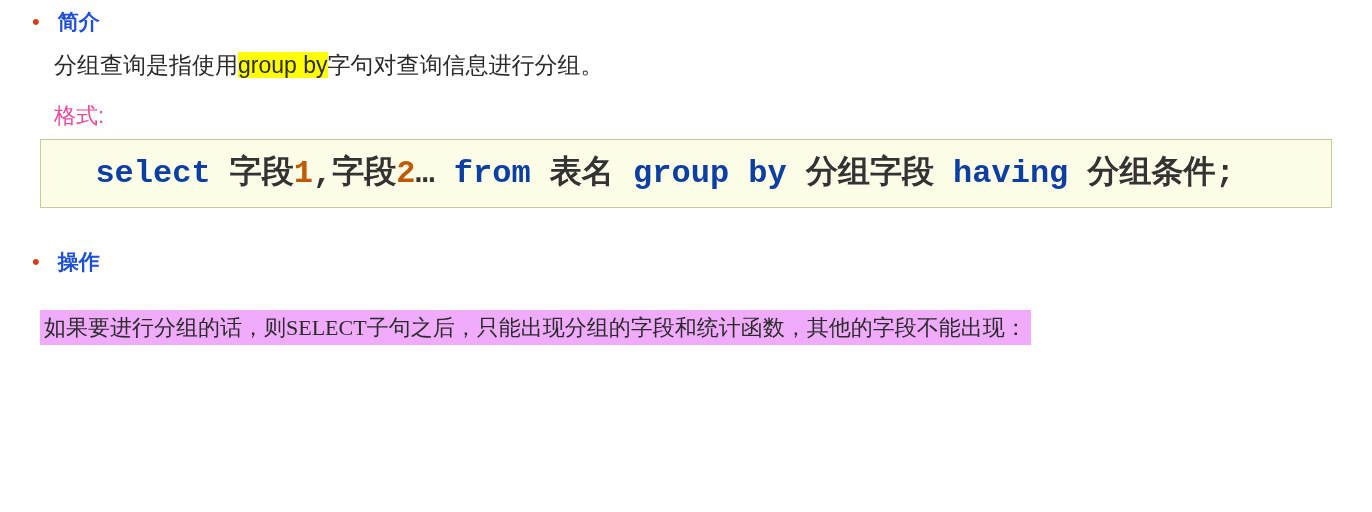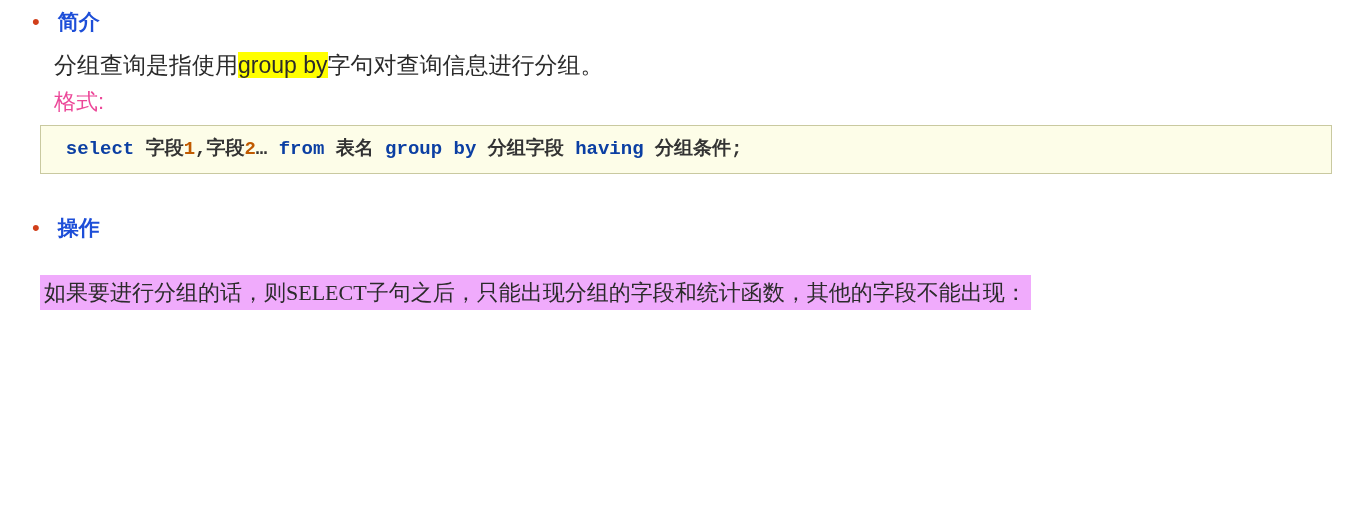--- a/index.html
+++ b/index.html
@@ -31,36 +31,37 @@
   }
   .bullet-label {
     color: #1d4ed8;
     font-weight: bold;
     font-size: 21px;
   }
   .intro-text {
     margin-left: 14px;
     font-size: 23px;
     color: #2b2b2b;
+    margin-bottom: 14px;
   }
   .hl-yellow {
     background: #ffff00;
   }
   .fmt-label {
     margin-left: 14px;
     font-size: 22px;
     color: #ec4899;
     margin-bottom: 6px;
   }
   .code-block {
     border: 1px solid #c9c9a0;
     background: #fdfde8;
-    padding: 8px 2px;
+    padding: 8px 16px;
     font-family: Consolas, "Courier New", monospace;
-    font-size: 19px;
+    font-size: 32px;
     font-weight: bold;
     color: #333;
     margin-bottom: 24px;
     white-space: pre;
     overflow: hidden;
   }
   .kw  { color: #0b3fa3; font-weight: bold; }   
   .gw  { color: #0b3fa3; font-weight: bold; }
   .num { color: #c05a00; font-weight: bold; }
   .cmt { color: #2e8b2e; font-weight: bold; }

